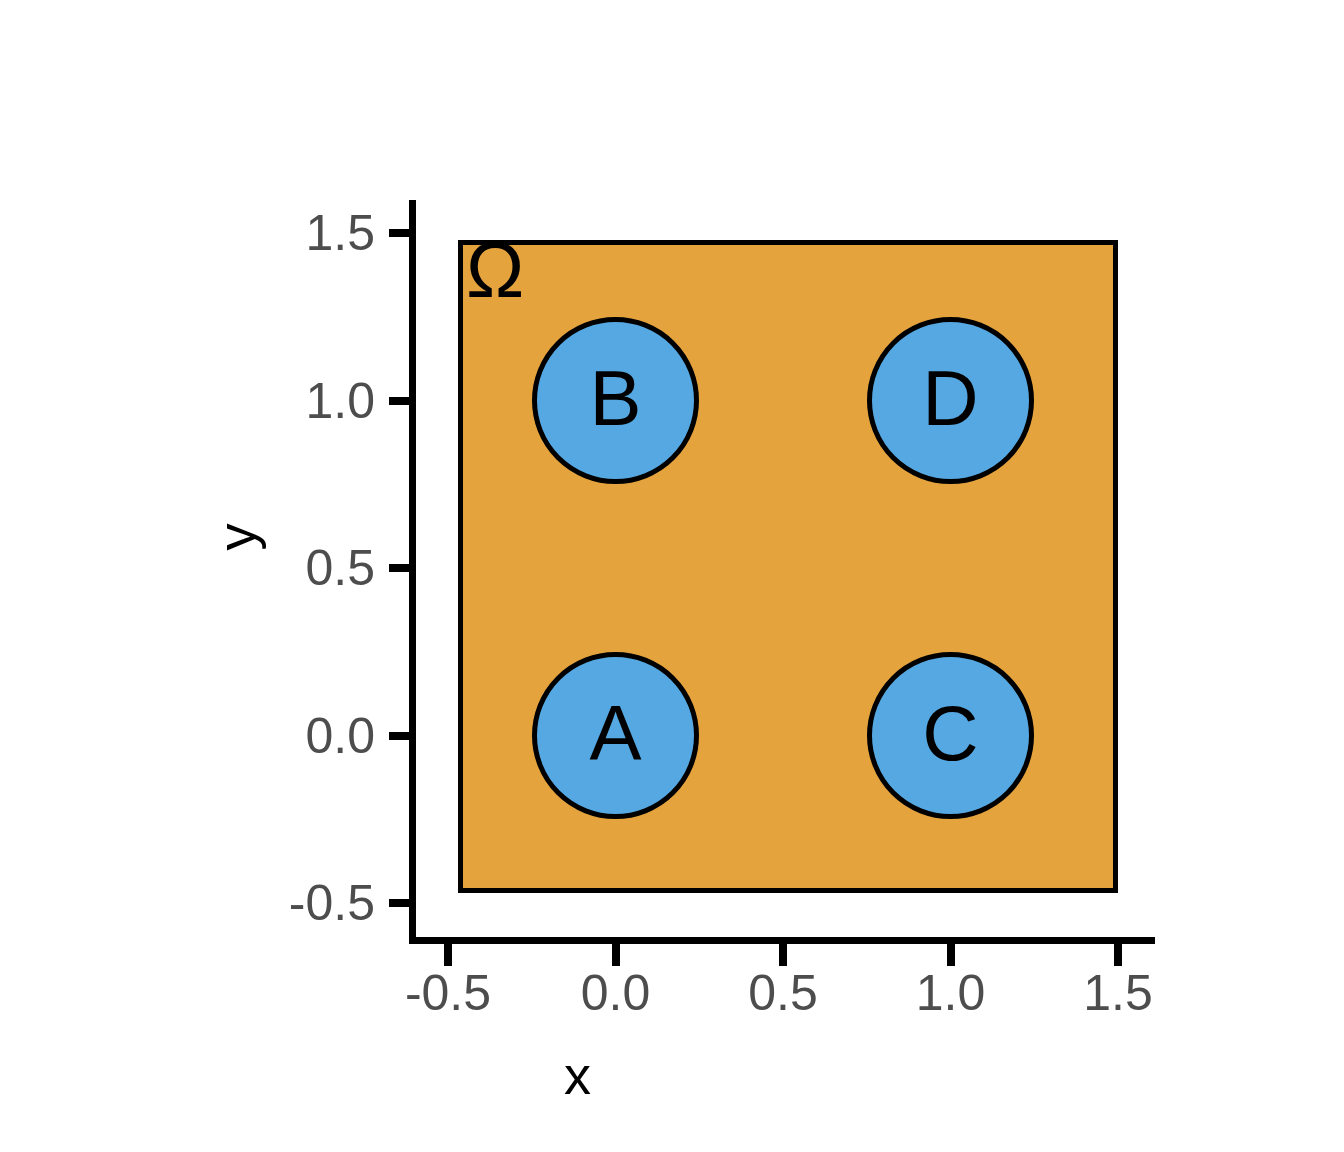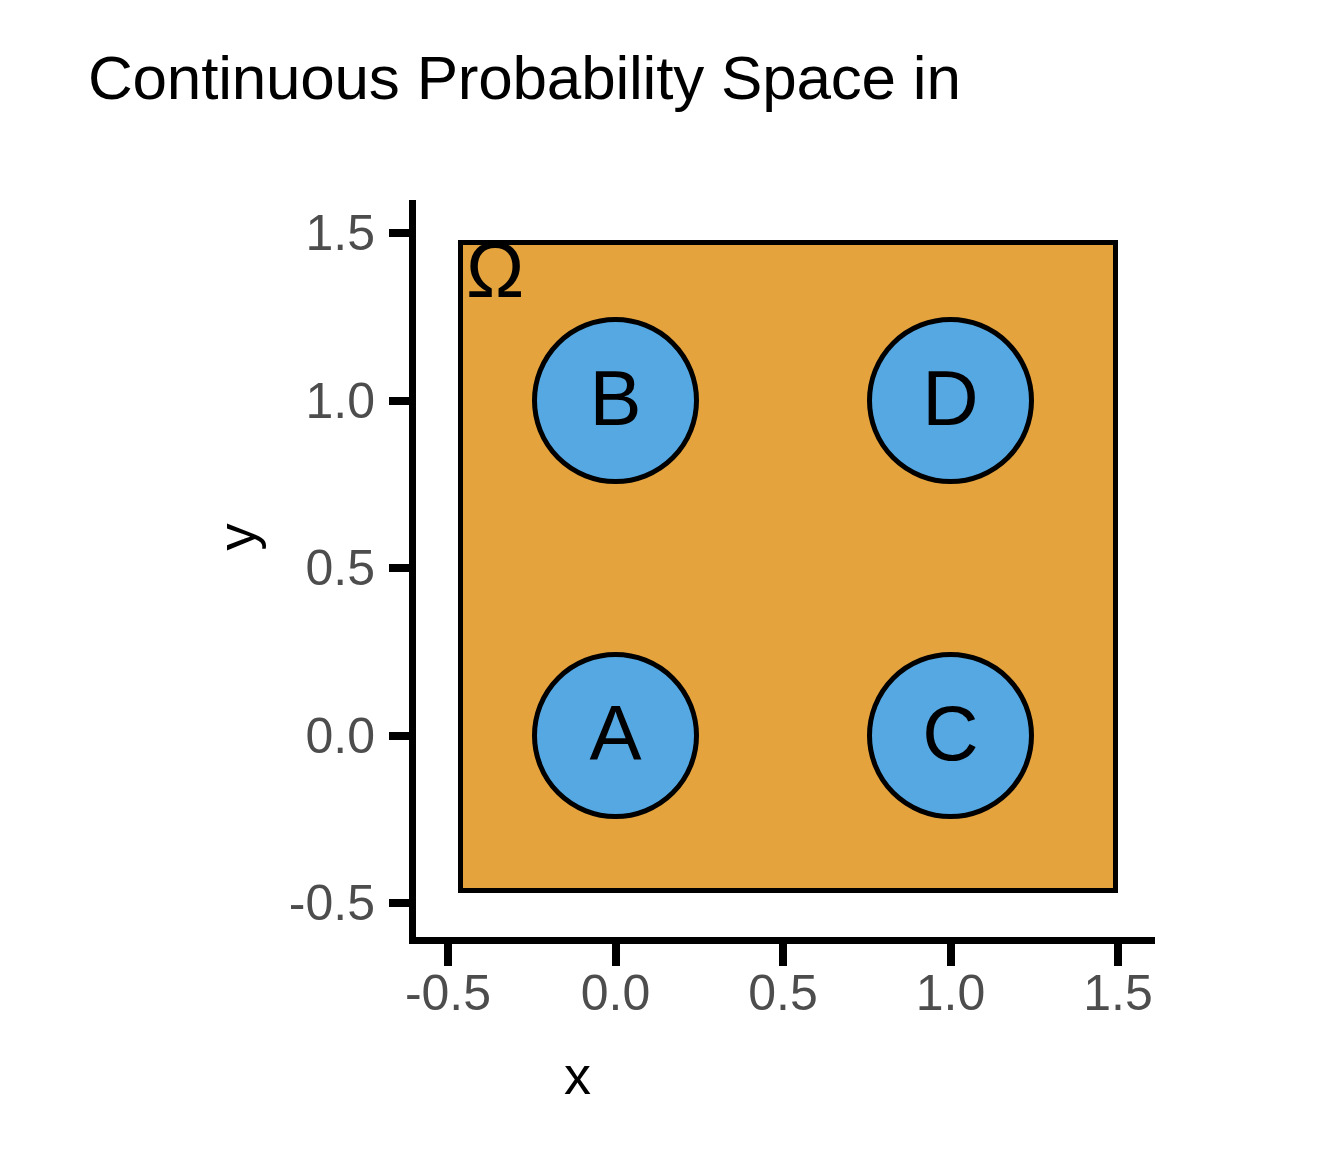--- a/index.html
+++ b/index.html
@@ -142,21 +142,20 @@
     line-height: 1.0;
     color: #000000;
     transform: translateY(-3px);
   }
 </style>
 </head>
 <body>
 
 <div id="stage">
 
-  <div id="chart-title">Continuous Probability Space in</div>
 
   <div id="y-axis-line"></div>
   <div id="x-axis-line"></div>
 
   <div id="y-tick-marks">
       <div class="y-tick-mark" style="top: 899px;"></div>
       <div class="y-tick-mark" style="top: 731.5px;"></div>
       <div class="y-tick-mark" style="top: 564px;"></div>
       <div class="y-tick-mark" style="top: 396.5px;"></div>
       <div class="y-tick-mark" style="top: 229px;"></div>

